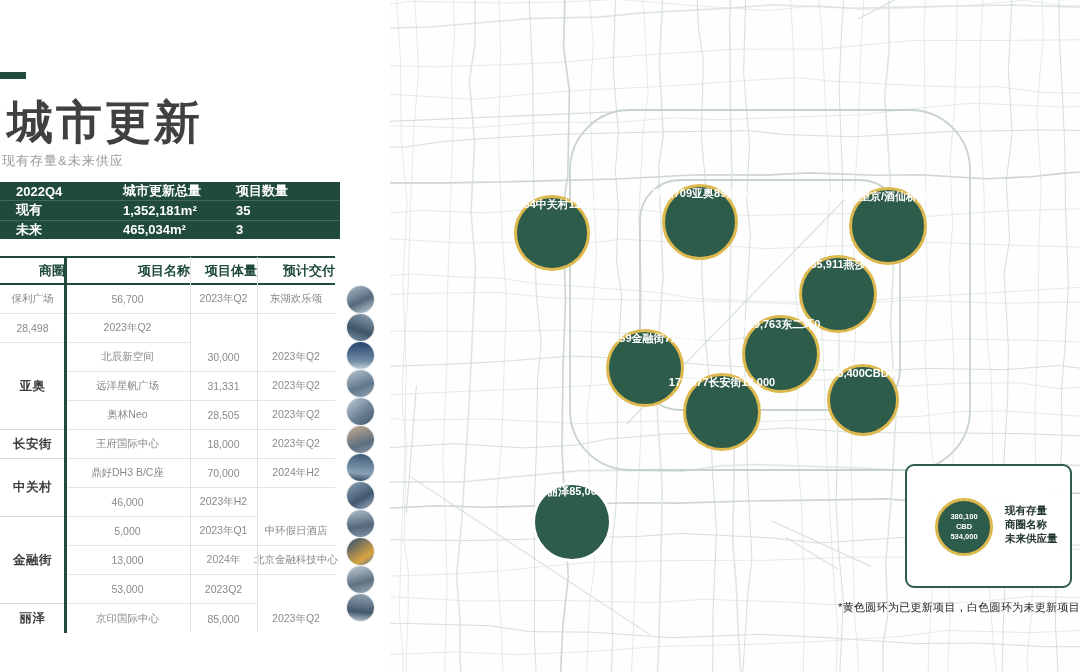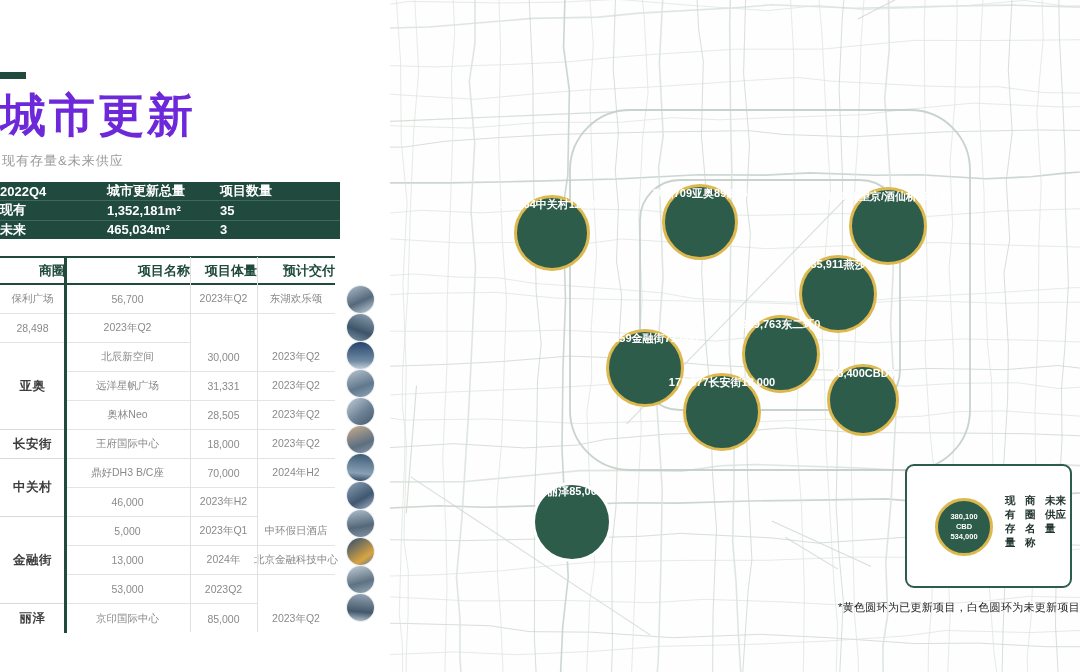--- a/index.html
+++ b/index.html
@@ -1,28 +1,28 @@
 <!DOCTYPE html>
 <html style="--dark-green: #1f4a3d; --bubble-green: #2e5c4b; --ring-yellow: #dcb84e;"><head>
 <meta charset="utf-8">
 <style>
   html,body{margin:0;padding:0;background:#fff;}
   .page{position:relative;width:1080px;height:672px;overflow:hidden;
         font-family:"Liberation Sans","DejaVu Sans",sans-serif;background:#fff;}
 
   
   .accent-dash{position:absolute;left:0;top:72px;width:26px;height:7px;background:var(--dark-green);}
-  .title{position:absolute;left:0;top:90px;margin:0;font-size:46px;font-weight:bold;
-         color:#6d28d9;letter-spacing:3px;line-height:1.1;}
+  .title{position:absolute;left:0;top:90px;margin:7px;font-size:46px;font-weight:bold;
+         color:#404040;letter-spacing:3px;line-height:1.1;}
   .subtitle{position:absolute;left:2px;top:152px;font-size:13px;color:#9a9a9a;letter-spacing:1px;}
 
   
   .summary{position:absolute;left:0;top:182px;width:340px;height:57px;background:var(--dark-green);
            color:#fff;font-size:13px;font-weight:bold;display:flex;flex-direction:column;}
-  .summary .srow{flex:1;display:grid;grid-template-columns:107px 113px auto;align-items:center;padding-left:0;}
+  .summary .srow{flex:1;display:grid;grid-template-columns:107px 113px auto;align-items:center;padding-left:16px;}
   .summary .srow + .srow{border-top:1px solid rgba(255,255,255,.16);}
 
   
   .ptable-wrap{position:absolute;left:0;top:256px;width:335px;}
   .ptable-header{display:grid;grid-template-columns:65px 125px 67px 78px;height:25px;
                  border-top:2.5px solid var(--dark-green);border-bottom:2.5px solid var(--dark-green);
                  align-items:center;text-align:right;font-size:13px;font-weight:bold;color:var(--dark-green);}
   .ptable-grid{display:grid;grid-template-columns:65px 125px 67px 78px;grid-auto-rows:29px;}
   .ptable-grid .cell{display:flex;align-items:center;justify-content:center;}
   .ptable-grid .district{grid-column:1;font-size:12.5px;font-weight:bold;color:#3d3d3d;
@@ -58,22 +58,22 @@
   .bubble.ring-yellow{border:3.5px solid var(--ring-yellow);}
   .bubble.ring-white{border:3.5px solid #ffffff;}
 
   
   .legend{position:absolute;left:905px;top:464px;width:163px;height:120px;border:2px solid var(--bubble-green);
           border-radius:9px;background:rgba(255,255,255,.96);}
   .legend-bubble{position:absolute;left:28px;top:32px;width:52px;height:52px;border-radius:50%;
                  background:var(--bubble-green);border:3px solid var(--ring-yellow);color:#fff;
                  font-size:7.5px;font-weight:bold;line-height:1.3;display:flex;flex-direction:column;
                  align-items:center;justify-content:center;text-align:center;}
-  .legend-labels{position:absolute;left:98px;top:28px;height:62px;display:flex;flex-direction:row;
-                 justify-content:flex-end;font-size:10.5px;font-weight:bold;color:#22352e;}
+  .legend-labels{position:absolute;left:98px;top:28px;height:62px;display:flex;flex-direction:column;
+                 justify-content:center;font-size:10.5px;font-weight:bold;color:#22352e;}
   .footnote{position:absolute;right:0;top:600px;font-size:11px;font-weight:normal;color:#1d1d1d;letter-spacing:.3px;}
 </style>
 </head>
 <body>
 
 <div class="page">
 
   <div class="accent-dash"></div>
   <h1 class="title">城市更新</h1>
   <div class="subtitle">现有存量&amp;未来供应</div>

